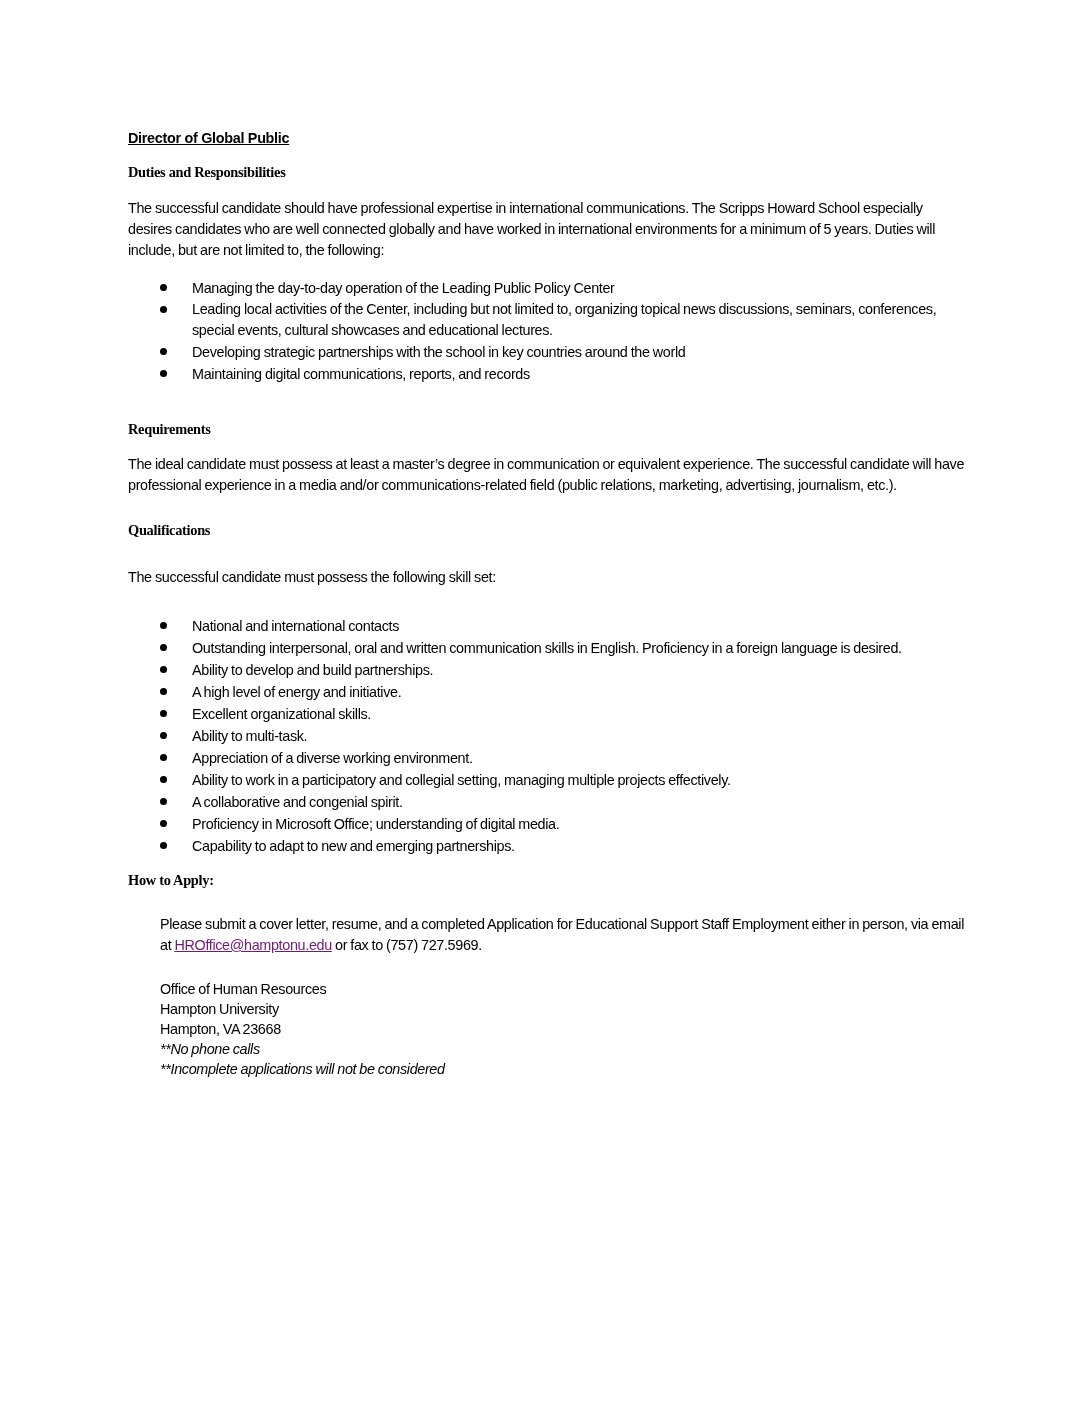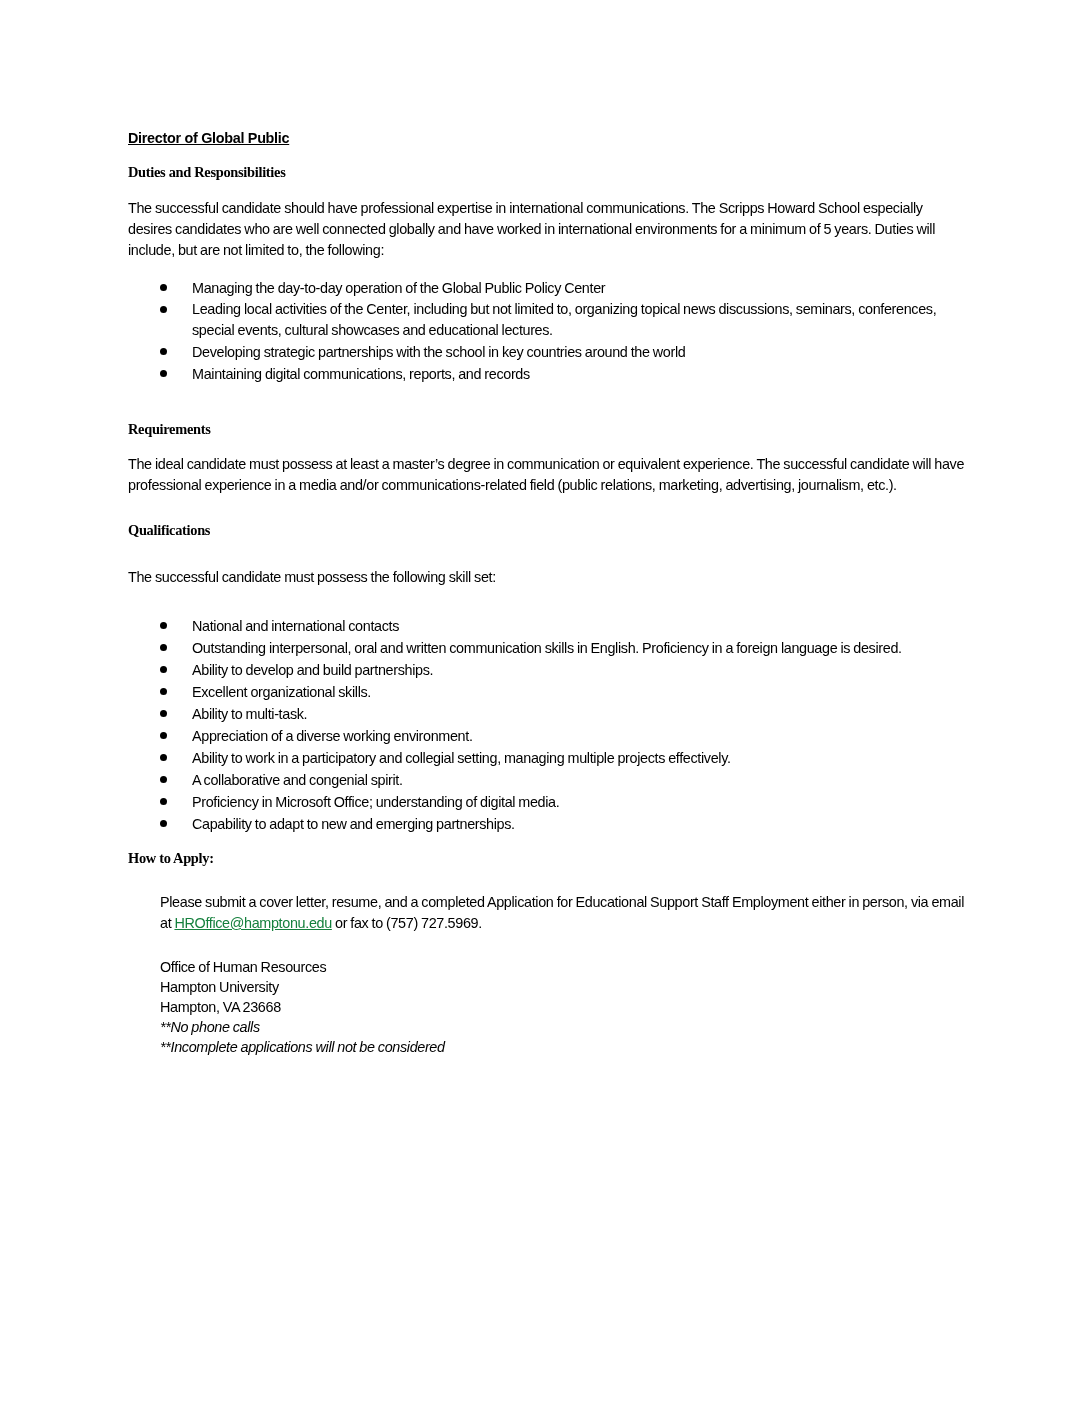--- a/index.html
+++ b/index.html
@@ -69,21 +69,21 @@
       height: 7px;
       border-radius: 50%;
       background: #000;
     }
     .indented {
       margin-left: 32px;
       letter-spacing: -0.35px;
       word-spacing: -0.5px;
     }
     .link {
-      color: #15803d;
+      color: #701a75;
     }
     .italic {
       font-style: italic;
     }
     .address-line {
       line-height: 20px;
     }
   </style>
 </head>
 <body>
@@ -94,21 +94,21 @@
     <p class="doc-title">Director of Global Public</p>
 
     <div style="height:13px"></div>
     <p class="heading">Duties and Responsibilities</p>
 
     <div style="height:15px"></div>
     <p class="para">The successful candidate should have professional expertise in international communications. The Scripps Howard School especially desires candidates who are well connected globally and have worked in international environments for a minimum of 5 years. Duties will include, but are not limited to, the following:</p>
 
     <div style="height:16px"></div>
     <ul class="bullets">
-      <li><span class="bullet"></span><span>Managing the day-to-day operation of the Global Public Policy Center</span></li>
+      <li><span class="bullet"></span><span>Managing the day-to-day operation of the Leading Public Policy Center</span></li>
       <li style="line-height:21px"><span class="bullet"></span><span>Leading local activities of the Center, including but not limited to, organizing topical news discussions, seminars, conferences, special events, cultural showcases and educational lectures.</span></li>
       <li><span class="bullet"></span><span>Developing strategic partnerships with the school in key countries around the world</span></li>
       <li><span class="bullet"></span><span>Maintaining digital communications, reports, and records</span></li>
     </ul>
 
     <div style="height:34px"></div>
     <p class="heading">Requirements</p>
 
     <div style="height:14px"></div>
     <p class="para">The ideal candidate must possess at least a master’s degree in communication or equivalent experience. The successful candidate will have professional experience in a media and/or communications-related field (public relations, marketing, advertising, journalism, etc.).</p>
@@ -117,20 +117,21 @@
     <p class="heading">Qualifications</p>
 
     <div style="height:26px"></div>
     <p class="para">The successful candidate must possess the following skill set:</p>
 
     <div style="height:27px"></div>
     <ul class="bullets">
       <li><span class="bullet"></span><span>National and international contacts</span></li>
       <li><span class="bullet"></span><span>Outstanding interpersonal, oral and written communication skills in English. Proficiency in a foreign language is desired.</span></li>
       <li><span class="bullet"></span><span>Ability to develop and build partnerships.</span></li>
+      <li><span class="bullet"></span><span>A high level of energy and initiative.</span></li>
       <li><span class="bullet"></span><span>Excellent organizational skills.</span></li>
       <li><span class="bullet"></span><span>Ability to multi-task.</span></li>
       <li><span class="bullet"></span><span>Appreciation of a diverse working environment.</span></li>
       <li><span class="bullet"></span><span>Ability to work in a participatory and collegial setting, managing multiple projects effectively.</span></li>
       <li><span class="bullet"></span><span>A collaborative and congenial spirit.</span></li>
       <li><span class="bullet"></span><span>Proficiency in Microsoft Office; understanding of digital media.</span></li>
       <li><span class="bullet"></span><span>Capability to adapt to new and emerging partnerships.</span></li>
     </ul>
 
     <div style="height:13px"></div>

